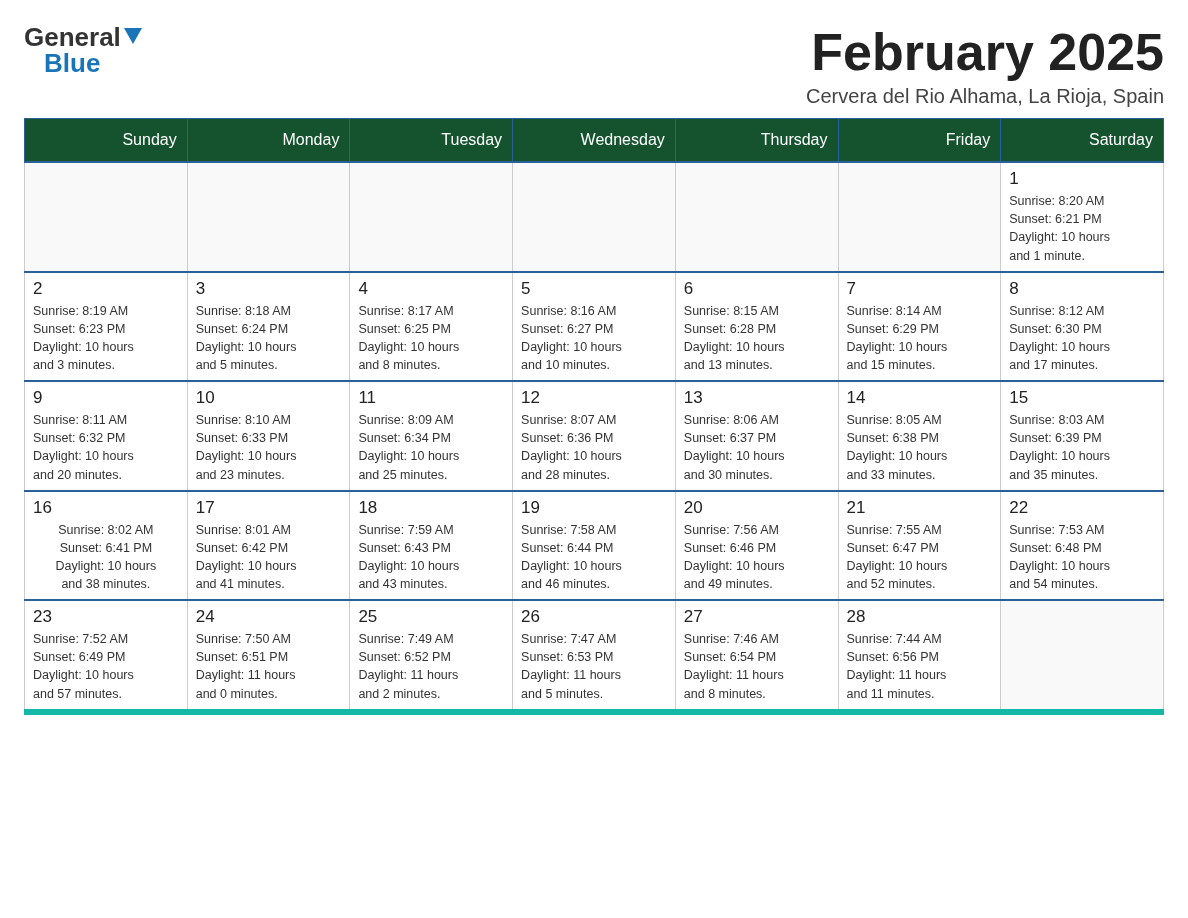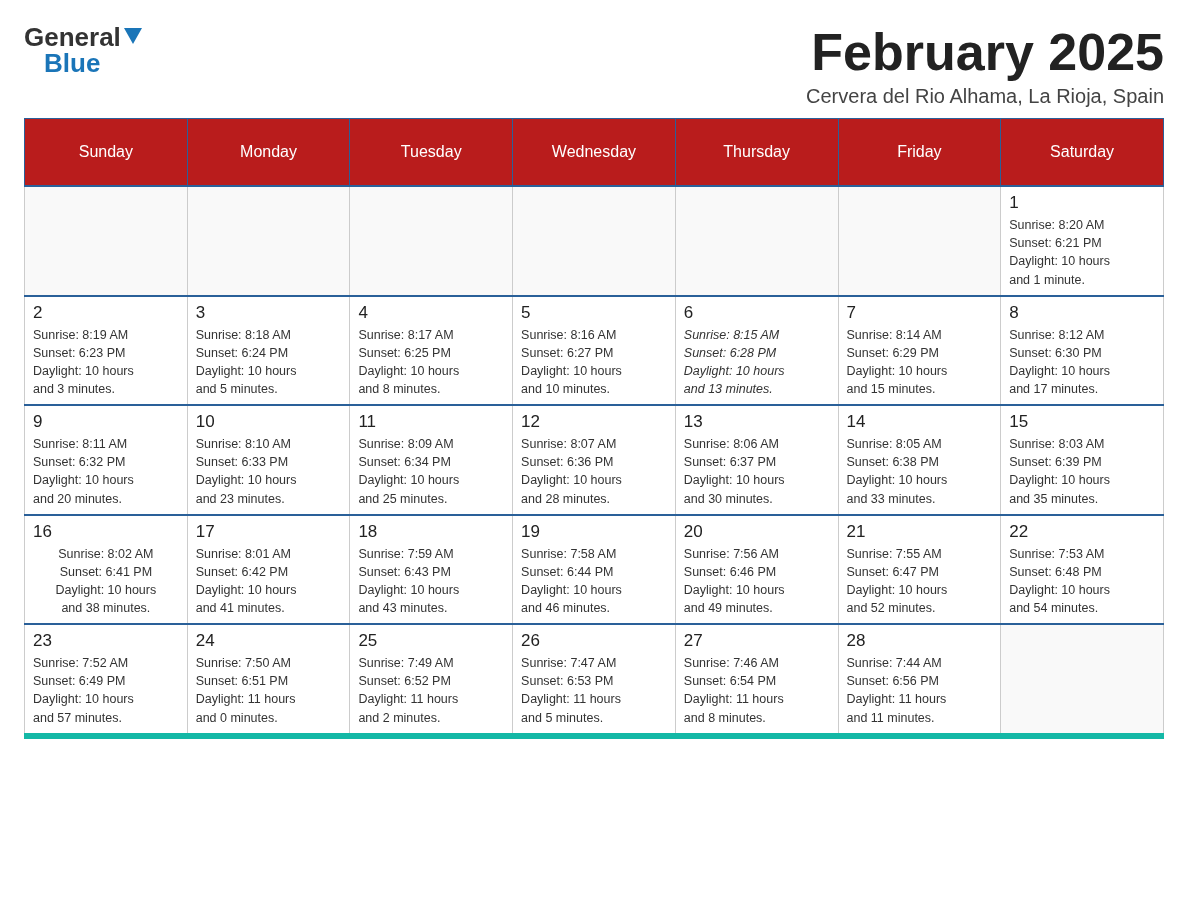--- a/index.html
+++ b/index.html
@@ -51,26 +51,26 @@
       font-size: 20px;
       color: #444;
       margin-top: 4px;
     }
     .calendar {
       width: 100%;
       border-collapse: collapse;
       margin-top: 8px;
     }
     .calendar th {
-      background-color: #b91c1c;
+      background-color: #14532d;
       color: #fff;
       font-size: 16px;
       font-weight: normal;
-      padding: 24px 10px;
-      text-align: center;
+      padding: 12px 10px;
+      text-align: right;
       border: 1px solid #2a6099;
     }
     .calendar td {
       vertical-align: top;
       padding: 6px 8px;
       border: 1px solid #ccc;
       width: 14.28%;
       min-height: 110px;
       font-size: 12.5px;
       color: #333;
@@ -173,21 +173,21 @@
         </td>
         <td>
           <span class="day-num">5</span>
           <div class="day-info" style="white-space: pre-line;">Sunrise: 8:16 AM
 Sunset: 6:27 PM
 Daylight: 10 hours
 and 10 minutes.</div>
         </td>
         <td>
           <span class="day-num">6</span>
-          <div class="day-info" style="white-space: pre-line; font-style: italic;">Sunrise: 8:15 AM
+          <div class="day-info" style="white-space: pre-line;">Sunrise: 8:15 AM
 Sunset: 6:28 PM
 Daylight: 10 hours
 and 13 minutes.</div>
         </td>
         <td>
           <span class="day-num">7</span>
           <div class="day-info" style="white-space: pre-line;">Sunrise: 8:14 AM
 Sunset: 6:29 PM
 Daylight: 10 hours
 and 15 minutes.</div>

